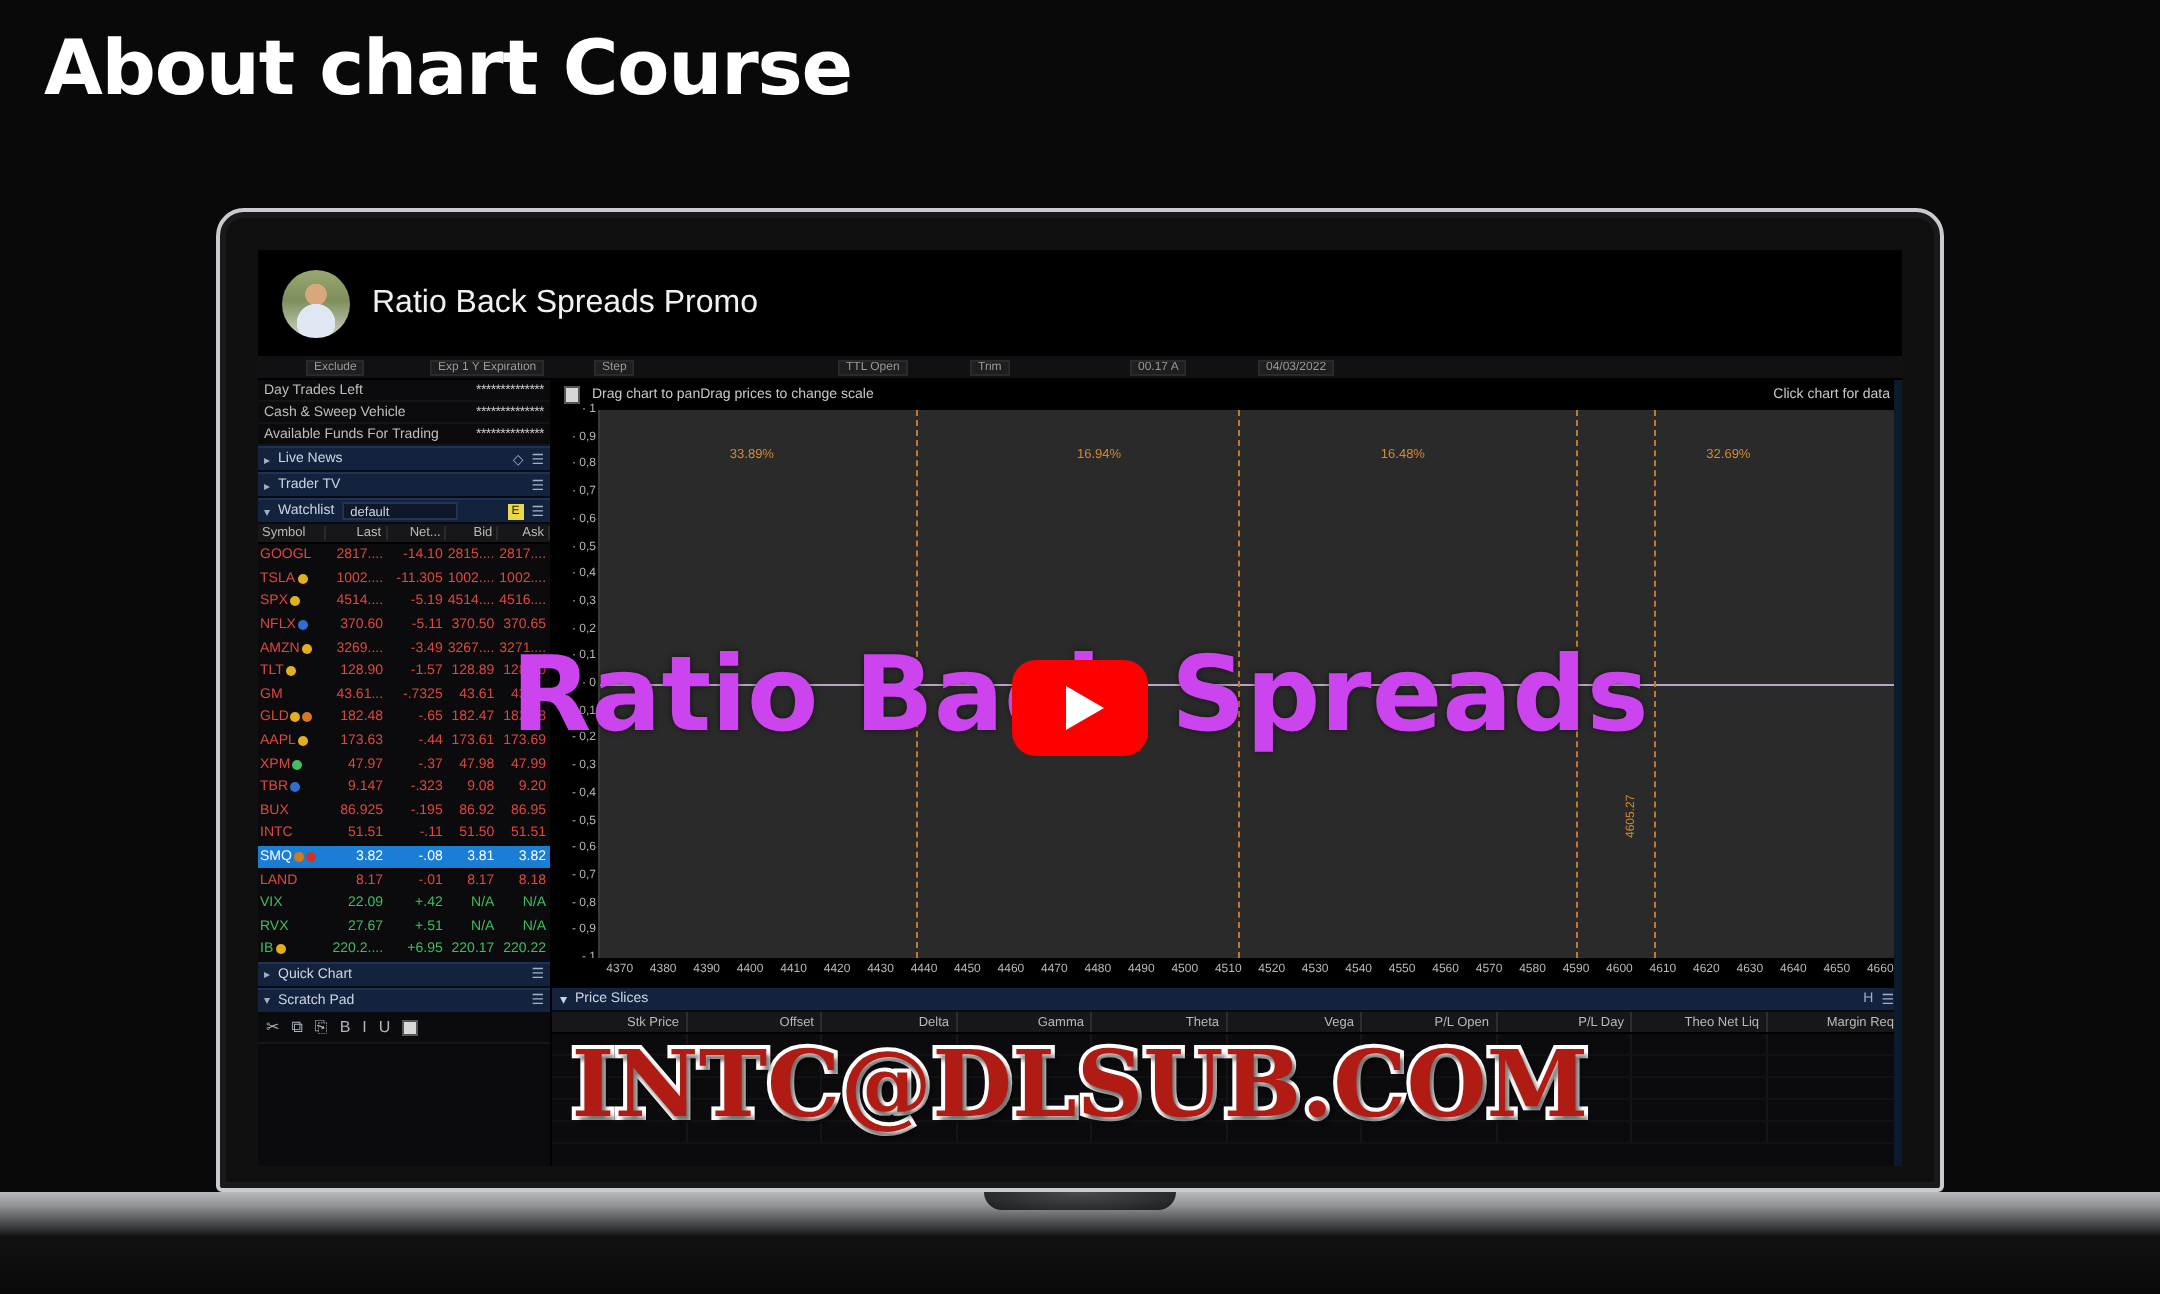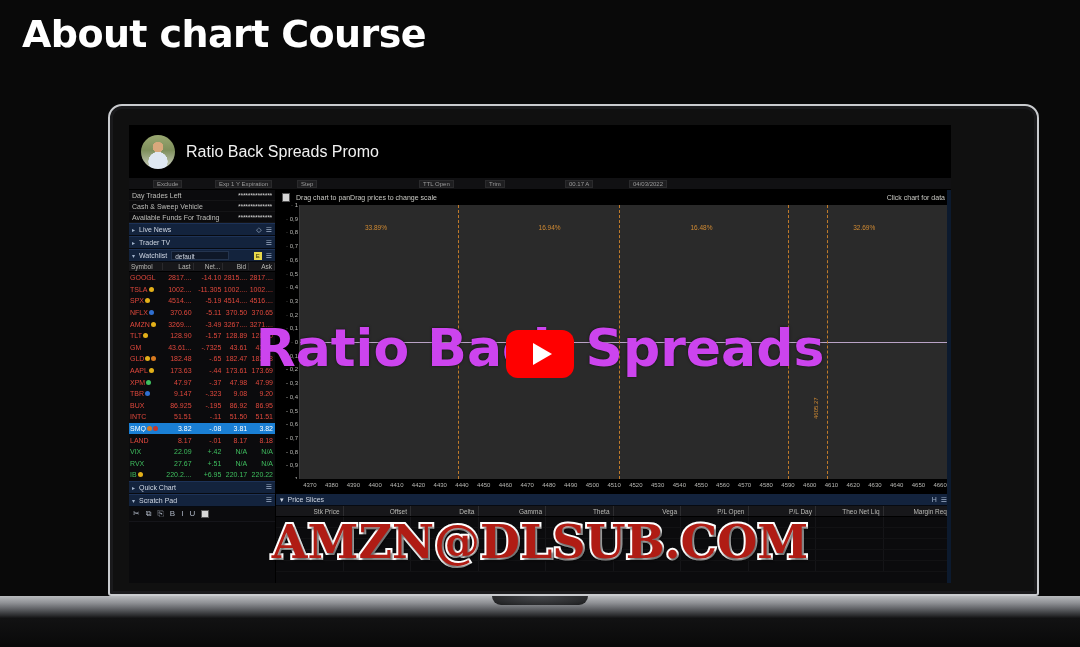--- a/index.html
+++ b/index.html
@@ -14,21 +14,21 @@
   
   .page-title {
     position: absolute; left: 22px; top: 12px;
     font-size: 38px; font-weight: 700; color: #ffffff;
     letter-spacing: -0.6px; font-family: "DejaVu Sans", sans-serif;
   }
 
   
   .laptop { position: absolute; left: 0; top: 104px; width: 1080px; height: 543px; }
   .lid {
-    position: absolute; left: 108px; top: 0; width: 931px; height: 492px;
+    position: absolute; left: 108px; top: 0; width: 864px; height: 492px;
     background: #101010;
     border: 2px solid #c9cbce;
     border-radius: 14px 14px 3px 3px;
     box-shadow: inset 0 0 0 3px #1a1a1c;
   }
   .screen {
     position: absolute; left: 19px; top: 19px; width: 822px; height: 458px;
     background: #000; overflow: hidden;
   }
   .base {
@@ -635,21 +635,21 @@
                     <div></div>
                   </div>
                 </div>
             </div>
           </div>
 
           <div class="scroll-rail"></div>
         </div>
 
         <div class="ratio-text">Ratio Back Spreads</div>
-        <div class="wm wm2">AMZN@DLSUB.COM</div>
+        <div class="wm wm2">INTC@DLSUB.COM</div>
 
         <div class="play-btn">
           <div class="play-tri"></div>
         </div>
 
       </div>
     </div>
     <div class="base"></div>
     <div class="base-notch"></div>
     <div class="base-shadow"></div>

